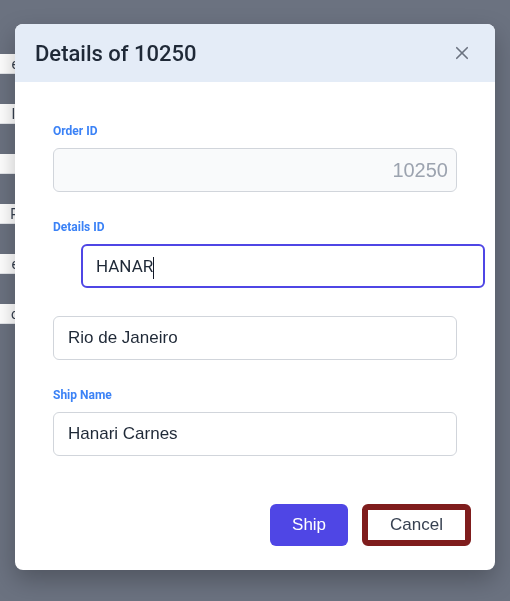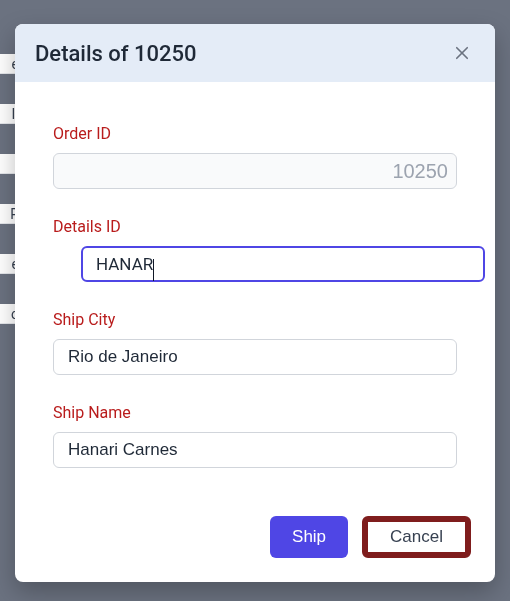--- a/index.html
+++ b/index.html
@@ -74,27 +74,27 @@
     display: flex;
     flex-direction: column;
     gap: 28px;
   }
   .field-group {
     display: flex;
     flex-direction: column;
     gap: 10px;
   }
   .field-label {
-    font-size: 16px;
-    color: #b91c1c;
-    font-weight: 400;
+    font-size: 12px;
+    color: #3b82f6;
+    font-weight: 700;
   }
   .field-input {
     width: 100%;
-    height: 36px;
+    height: 44px;
     border: 1px solid #d1d5db;
     border-radius: 6px;
     padding: 0 14px;
     font-size: 17px;
     color: #1f2937;
     background: #ffffff;
     outline: none;
   }
   .field-input.readonly {
     background: #f9fafb;
@@ -182,21 +182,20 @@
         <label class="field-label">Details ID</label>
         <div class="field-input active" style="position:relative;margin-left:28px;">
           <span class="caret-wrap">
             <span id="custval">HANAR</span>
             <span class="caret" id="custcaret" style="left: 57px;"></span>
           </span>
         </div>
       </div>
 
       <div class="field-group">
-        <label class="field-label">Ship City</label>
         <input class="field-input" value="Rio de Janeiro" style="">
       </div>
 
       <div class="field-group">
         <label class="field-label">Ship Name</label>
         <input class="field-input" value="Hanari Carnes" style="">
       </div>
 
     </div>
 

